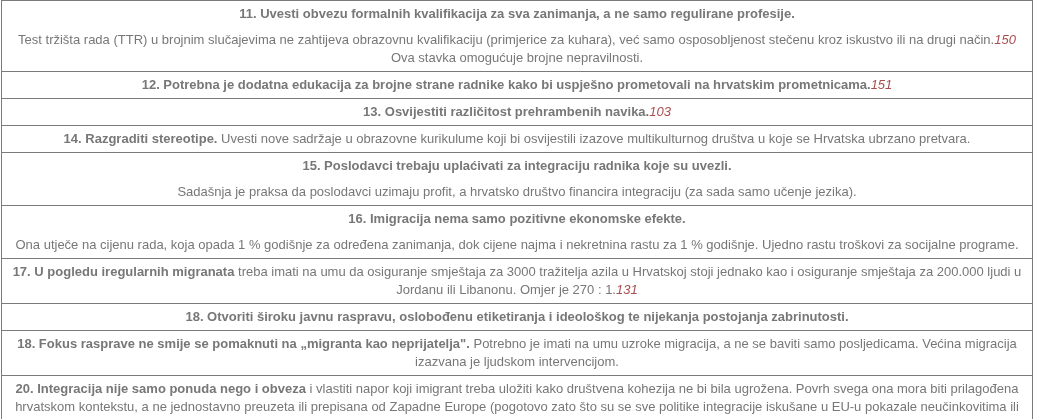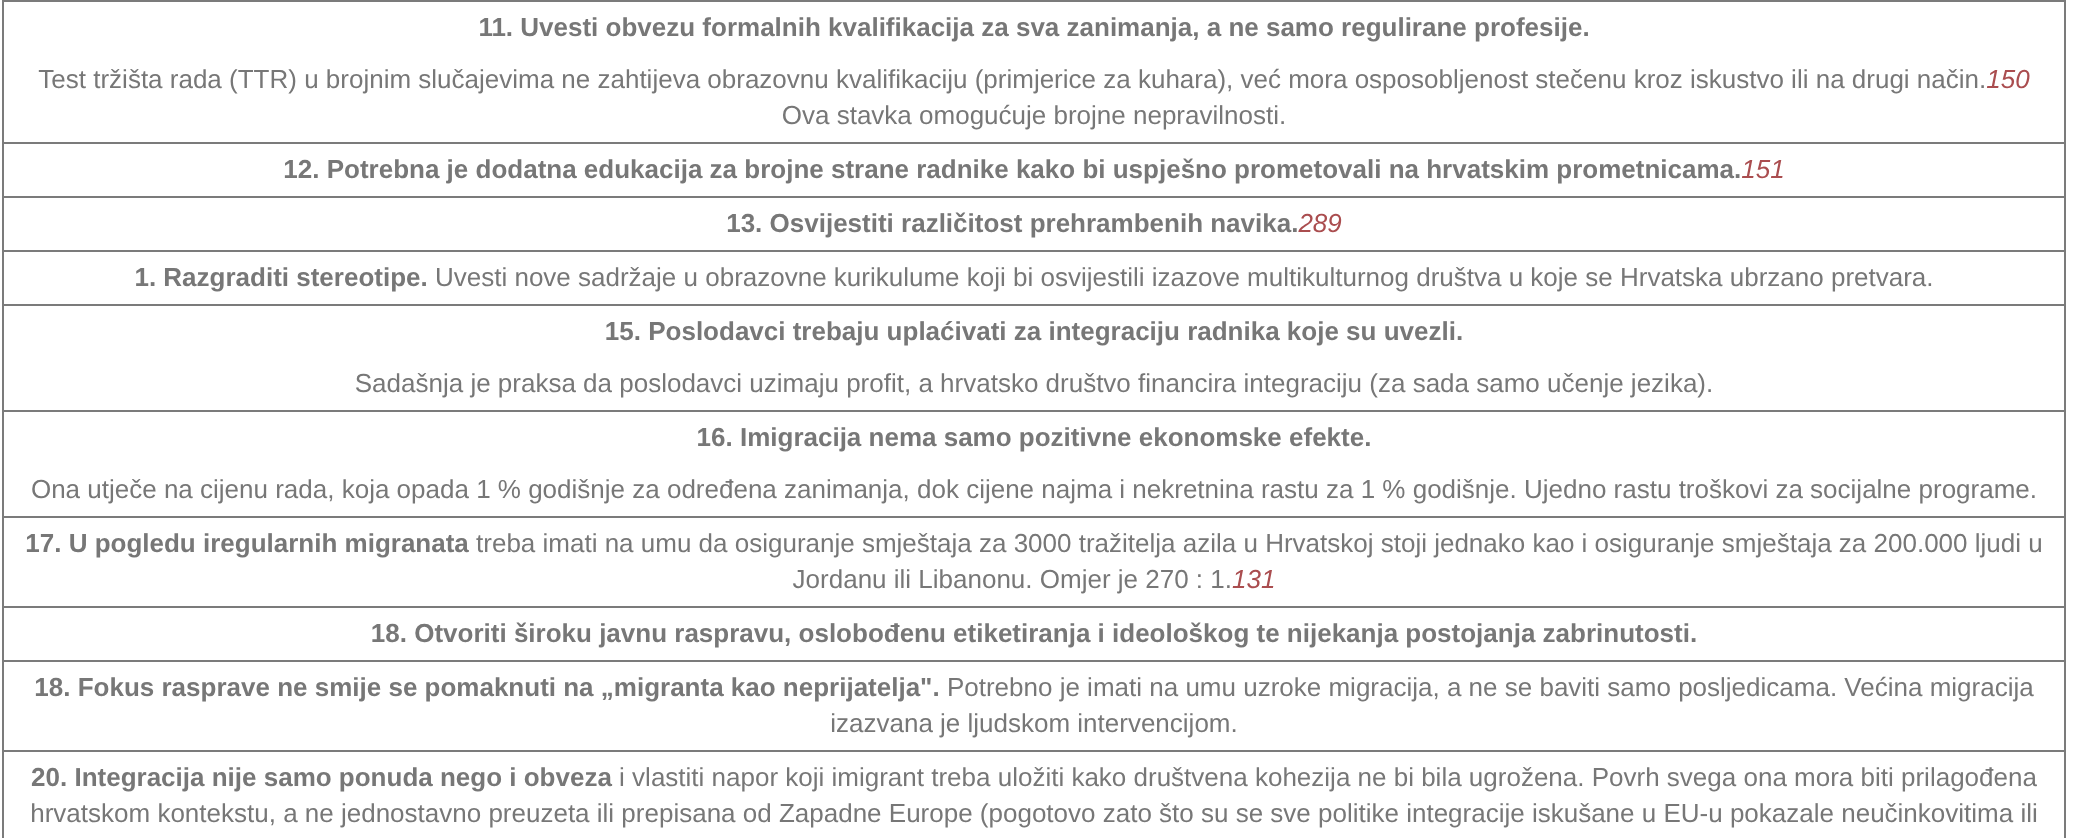--- a/index.html
+++ b/index.html
@@ -43,36 +43,36 @@
   }
 </style>
 </head>
 <body style="background: rgb(255, 255, 255);">
 
 <table class="rec-table">
   <tbody>
       <tr>
         <td>
           <p><span class="bold">11. Uvesti obvezu formalnih kvalifikacija za sva zanimanja, a ne samo regulirane profesije.</span></p>
-          <p><span>Test tržišta rada (TTR) u brojnim slučajevima ne zahtijeva obrazovnu kvalifikaciju (primjerice za kuhara), već mora osposobljenost stečenu kroz iskustvo ili na drugi način.</span><span class="footnote">150</span><span> Ova stavka omogućuje brojne nepravilnosti.</span></p>
+          <p><span>Test tržišta rada (TTR) u brojnim slučajevima ne zahtijeva obrazovnu kvalifikaciju (primjerice za kuhara), već samo osposobljenost stečenu kroz iskustvo ili na drugi način.</span><span class="footnote">150</span><span> Ova stavka omogućuje brojne nepravilnosti.</span></p>
         </td>
       </tr>
       <tr>
         <td>
           <p><span class="bold">12. Potrebna je dodatna edukacija za brojne strane radnike kako bi uspješno prometovali na hrvatskim prometnicama.</span><span class="footnote">151</span></p>
         </td>
       </tr>
       <tr>
         <td>
-          <p><span class="bold">13. Osvijestiti različitost prehrambenih navika.</span><span class="footnote">289</span></p>
+          <p><span class="bold">13. Osvijestiti različitost prehrambenih navika.</span><span class="footnote">103</span></p>
         </td>
       </tr>
       <tr>
         <td>
-          <p><span class="bold">1. Razgraditi stereotipe.</span><span> Uvesti nove sadržaje u obrazovne kurikulume koji bi osvijestili izazove multikulturnog društva u koje se Hrvatska ubrzano pretvara.</span></p>
+          <p><span class="bold">14. Razgraditi stereotipe.</span><span> Uvesti nove sadržaje u obrazovne kurikulume koji bi osvijestili izazove multikulturnog društva u koje se Hrvatska ubrzano pretvara.</span></p>
         </td>
       </tr>
       <tr>
         <td>
           <p><span class="bold">15. Poslodavci trebaju uplaćivati za integraciju radnika koje su uvezli.</span></p>
           <p><span>Sadašnja je praksa da poslodavci uzimaju profit, a hrvatsko društvo financira integraciju (za sada samo učenje jezika).</span></p>
         </td>
       </tr>
       <tr>
         <td>

